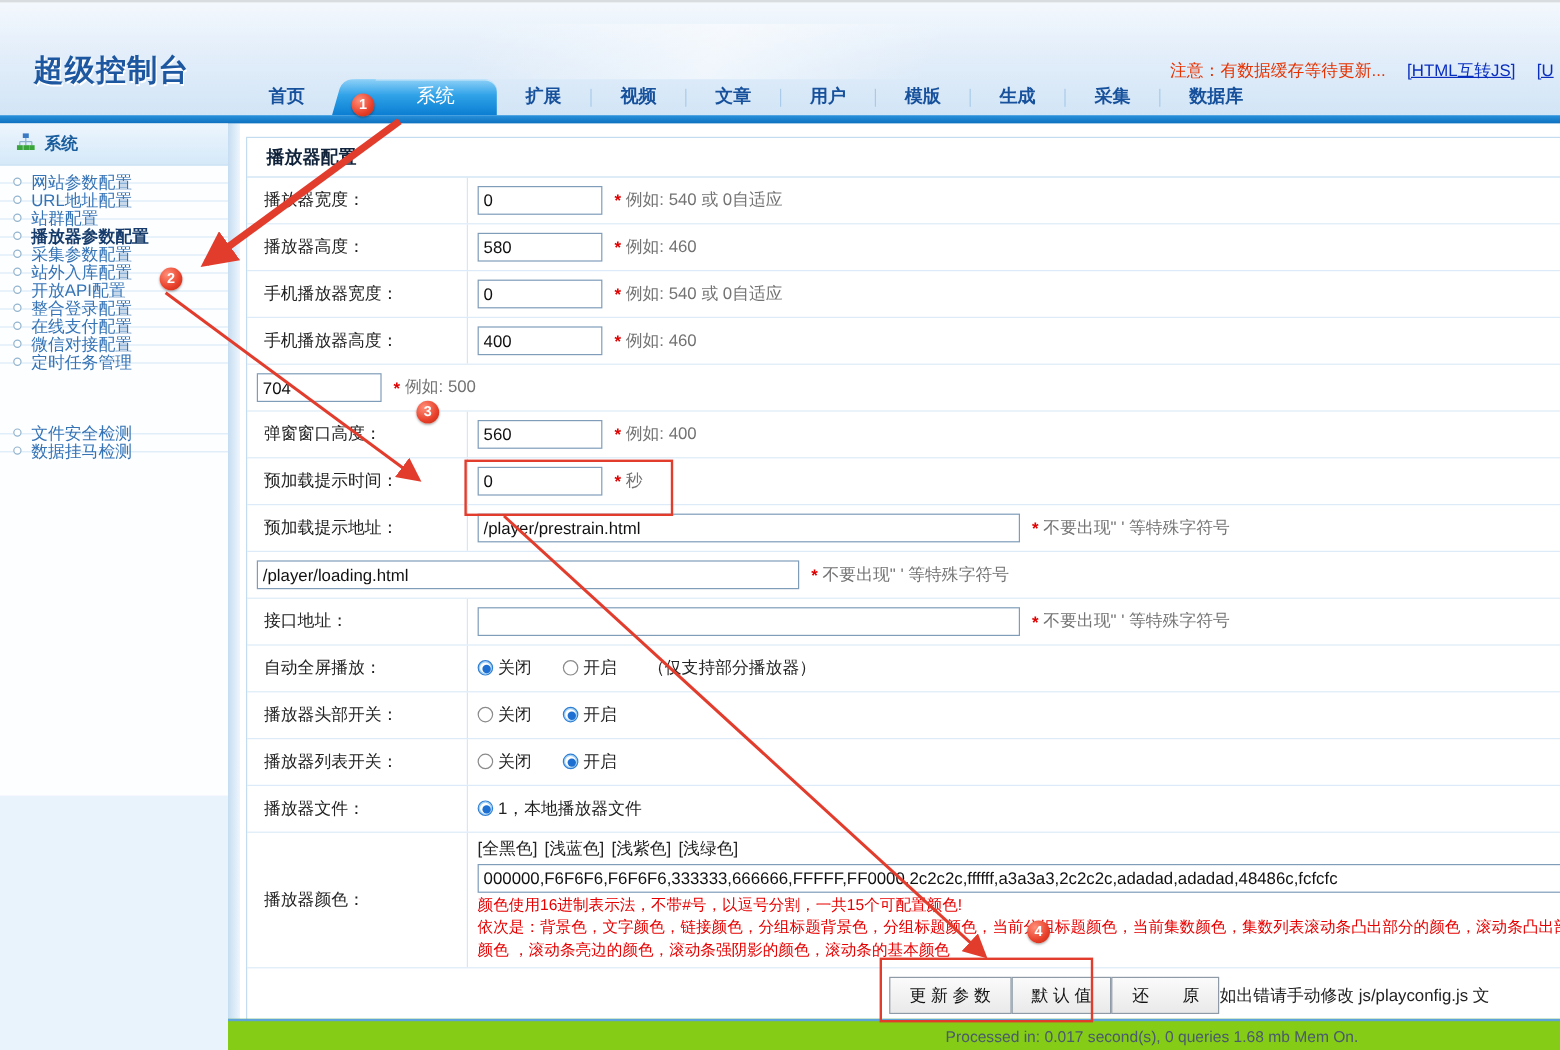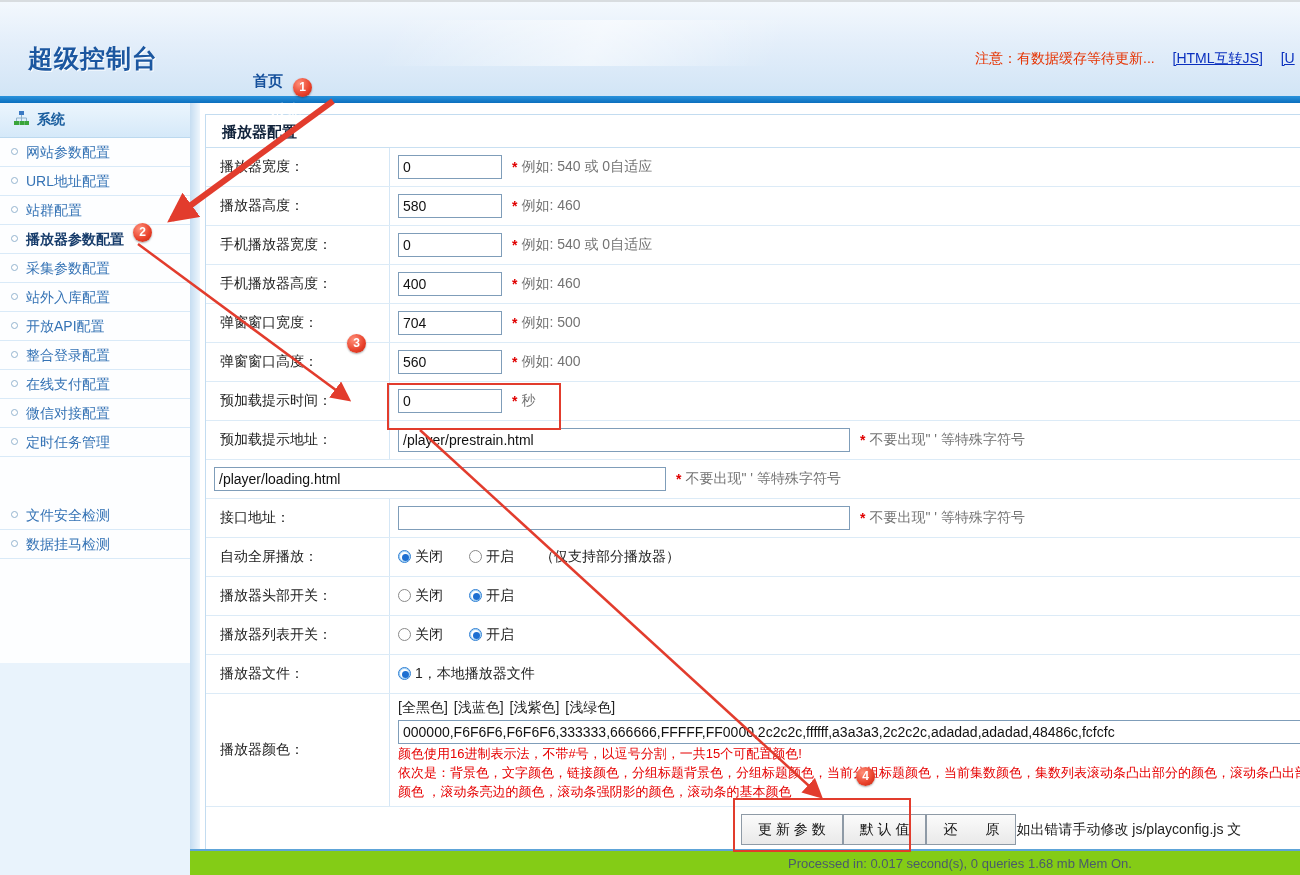--- a/index.html
+++ b/index.html
@@ -13,42 +13,42 @@
   .top-header::after{ content:""; position:absolute; left:0; top:18px; width:100%; height:46px;
     background:linear-gradient(115deg, rgba(255,255,255,0) 30%, rgba(255,255,255,.55) 46%, rgba(255,255,255,0) 60%);
     pointer-events:none; }
   .brand{ position:absolute; left:28px; top:40px; font-size:25px; font-weight:bold; color:#1c57a0;
     letter-spacing:1px; text-shadow:1px 1px 0 #fff; }
   .top-note{ position:absolute; left:975px; top:48px; width:400px; white-space:nowrap; font-size:14px; }
   .notice{ color:#e63200; }
   .hlink{ color:#0a2fbe; text-decoration:underline; margin-left:14px; cursor:pointer; }
 
   
-  .nav{ position:absolute; left:200px; bottom:0; height:30px; display:flex; align-items:center;flex-direction:column; }
+  .nav{ position:absolute; left:200px; bottom:0; height:30px; display:flex; align-items:center; }
   .nav-tab{ height:30px; line-height:30px; padding:0 24px; font-size:15px; font-weight:bold;
     color:#17519c; cursor:pointer; white-space:nowrap; }
   .nav-sep{ width:1px; height:15px; background:#a9cbe9; }
   .tab-active{ position:relative; height:30px; line-height:30px; width:122px; margin-left:14px;
     text-align:center; padding-left:34px; padding-right:14px;
     background:linear-gradient(180deg,#8fd1f8 0%,#2fa2e8 45%,#0b7ed2 100%);
     border-radius:6px 10px 0 0; color:#fff; box-shadow:inset 0 1px 0 rgba(255,255,255,.55); }
   .tab-active::before{ content:""; position:absolute; left:-11px; top:0; bottom:0; width:28px;
     background:linear-gradient(180deg,#8fd1f8 0%,#2fa2e8 45%,#0b7ed2 100%);
     transform:skewX(-16deg); border-radius:8px 0 0 0; z-index:0; }
   .tab-active > span{ position:relative; z-index:1; }
 
   .blue-bar{ position:absolute; left:0; top:96px; width:1300px; height:7px;
     background:linear-gradient(180deg,#2a93dc,#0c6fbe); }
 
   
   .sidebar{ position:absolute; left:0; top:103px; width:190px; height:772px; background:#fdfeff; }
   .side-header{ height:35px; display:flex; align-items:center; padding-left:14px; gap:8px;
     background:linear-gradient(180deg,#ecf5fd,#d5e9f9); border-bottom:1px solid #bcd9ef;
     font-size:14px; font-weight:bold; color:#1b5e9e; cursor:pointer; }
-  .side-item{ height:29px; line-height:28px; border-bottom:1px solid #d9eaf8; font-size:14px;
+  .side-item{ height:15px; line-height:28px; border-bottom:1px solid #d9eaf8; font-size:14px;
     color:#3573b5; padding-left:26px; position:relative; cursor:pointer; white-space:nowrap; }
   .side-item .bullet{ position:absolute; left:11px; top:10px; width:7px; height:7px;
     border:1px solid #93b4cf; border-radius:50%; background:#fff; }
   .side-item.active{ font-weight:bold; color:#173c6b; }
   .side-gap{ height:44px; border-bottom:none; }
   .side-filler{ position:absolute; left:0; bottom:0; top:560px; width:190px; background:#e9f3fc; }
   .side-divider{ position:absolute; left:190px; top:103px; width:10px; height:772px;
     background:linear-gradient(90deg,#c6ddf1,#eef6fd); }
 
   
@@ -199,21 +199,20 @@
           </div>
           <div class="form-row">
             <div class="cell-label">手机播放器高度：</div>
             <div class="cell-field">
               <input class="inp inp-sm" type="text" value="400" style="">
               <span class="star">*</span>
               <span class="hint">例如: 460</span>
             </div>
           </div>
           <div class="form-row">
-            <div class="cell-label">弹窗窗口宽度：</div>
             <div class="cell-field">
               <input class="inp inp-sm" type="text" value="704" style="">
               <span class="star">*</span>
               <span class="hint">例如: 500</span>
             </div>
           </div>
           <div class="form-row">
             <div class="cell-label">弹窗窗口高度：</div>
             <div class="cell-field">
               <input class="inp inp-sm" type="text" value="560" style="">

